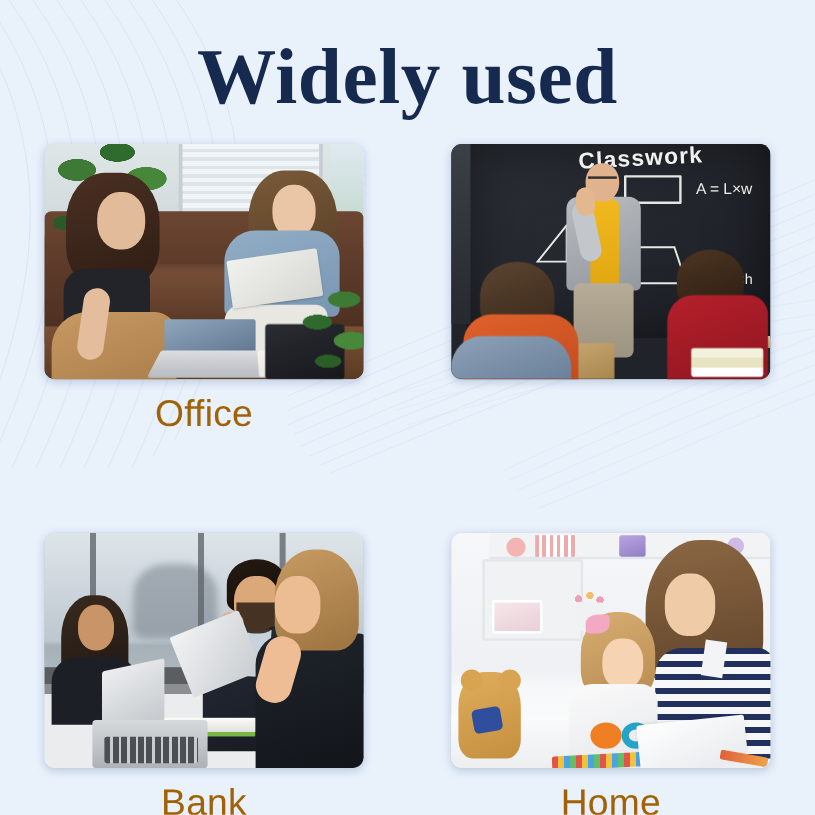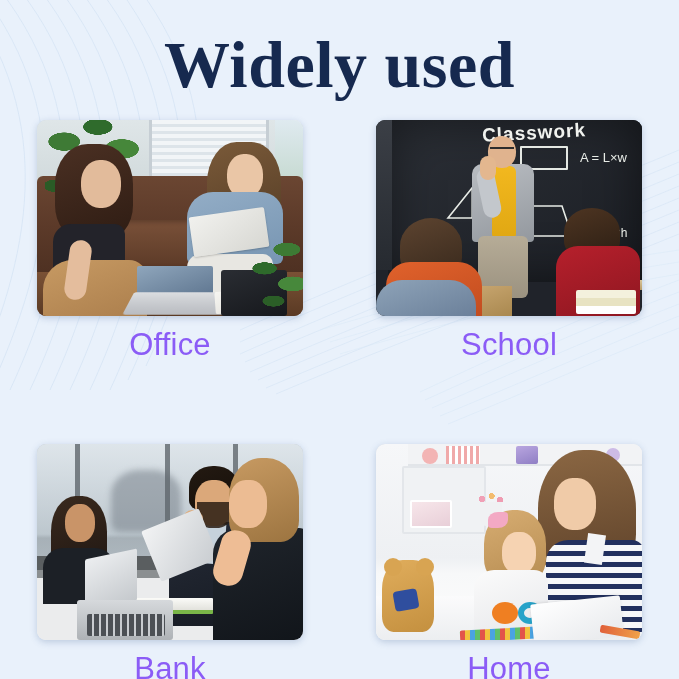--- a/index.html
+++ b/index.html
@@ -47,21 +47,21 @@
     position:relative;
     box-shadow:0 2px 7px rgba(70,100,150,.28);
     background:#cfd8e2;
   }
   .card .scene { position:absolute; inset:0; }
 
   .caption {
     text-align:center;
     font-size:31px;
     font-weight:400;
-    color:#8b5cf6;
+    color:#a16207;
     margin-top:11px;
     letter-spacing:.2px;
   }
 
   
   .office-bg {
     position:absolute; inset:0;
     background:linear-gradient(180deg,#dfe6e8 0%,#cfd8da 38%,#8a7060 40%,#6d4f3c 100%);
   }
   .of-window {
@@ -581,21 +581,20 @@
             <div class="sc-desk"></div>
             <div class="sc-chair1"></div>
             <div class="sc-s1-hair"></div>
             <div class="sc-s1-body"></div>
             <div class="sc-s2-hair"></div>
             <div class="sc-s2-body"></div>
             <div class="sc-books"></div>
             <div class="sc-s3"></div>
           </div>
         </div>
-        <div class="caption">School</div>
       </div>
     </div>
 
     <div class="row row-2">
 
       <div class="cell">
         <div class="card">
           <div class="scene">
             <div class="bk-bg"></div>
             <div class="bk-glass"></div>

